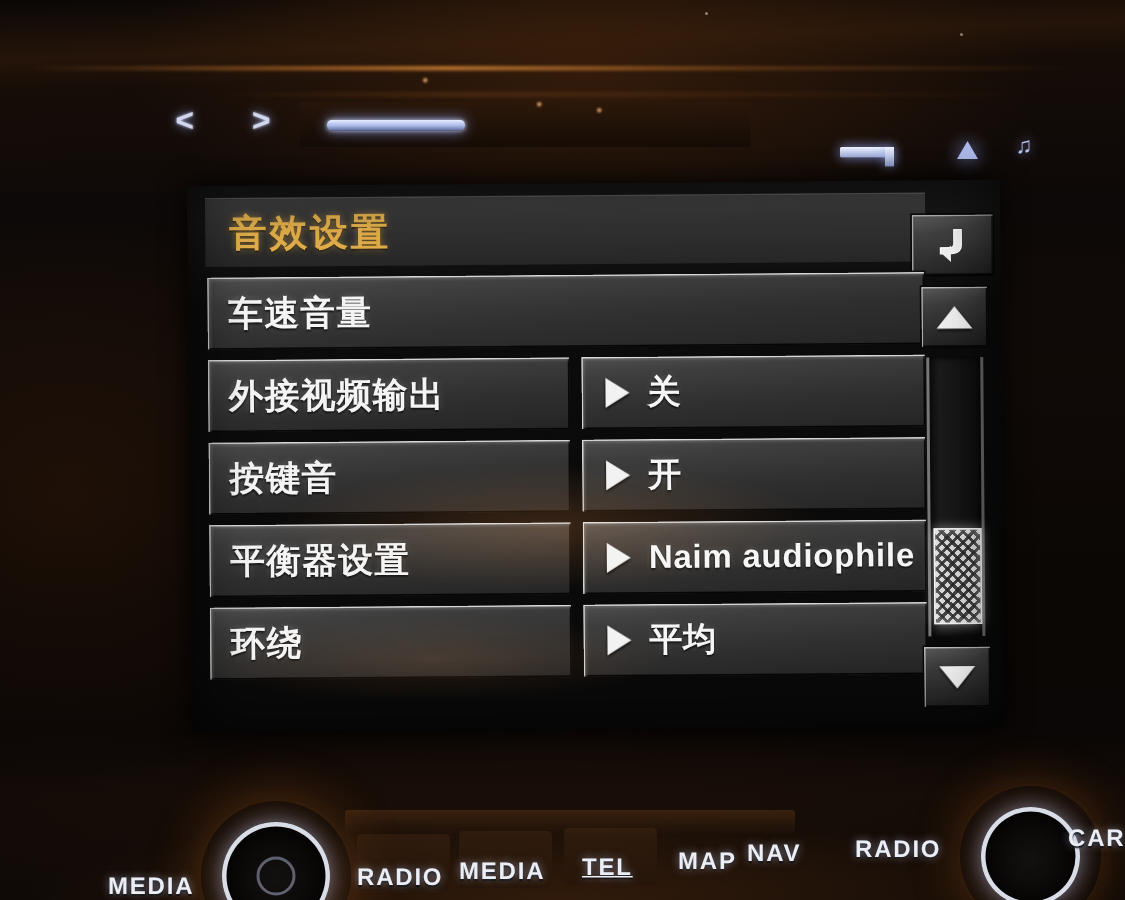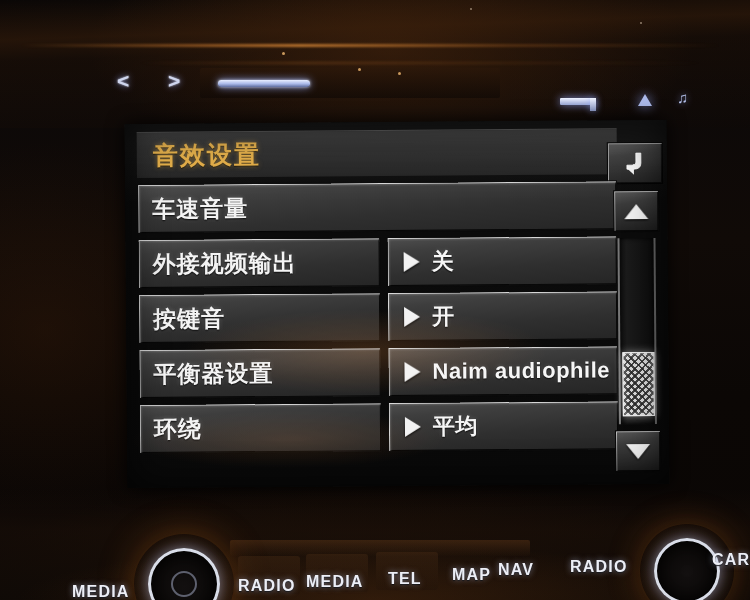--- a/index.html
+++ b/index.html
@@ -447,19 +447,19 @@
   <div class="knob knob-left"></div>
   <div class="knob knob-right"></div>
 
   <div class="btn-plate" style="left:238px; top:556px;"></div>
   <div class="btn-plate" style="left:306px; top:554px;"></div>
   <div class="btn-plate" style="left:376px; top:552px;"></div>
 
   <div class="hard-btn" style="left:72px; top:583px;">MEDIA</div>
   <div class="hard-btn" style="left:238px; top:577px;">RADIO</div>
   <div class="hard-btn" style="left:306px; top:573px;">MEDIA</div>
-  <div class="hard-btn" style="left:388px; top:570px;">TEL</div>
+  <div class="hard-btn" style="left:388px; top:570px;text-decoration:underline;">TEL</div>
   <div class="hard-btn" style="left:452px; top:566px;">MAP</div>
   <div class="hard-btn" style="left:498px; top:561px;">NAV</div>
   <div class="hard-btn" style="left:570px; top:558px;">RADIO</div>
   <div class="hard-btn" style="left:712px; top:551px;">CAR</div>
 
 </div>
 
 </body></html>

